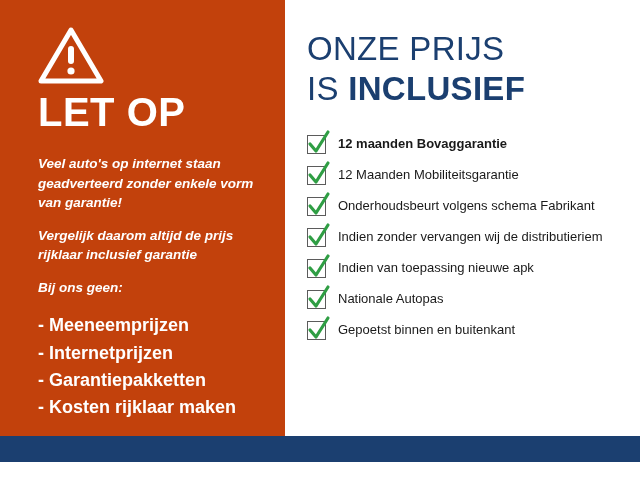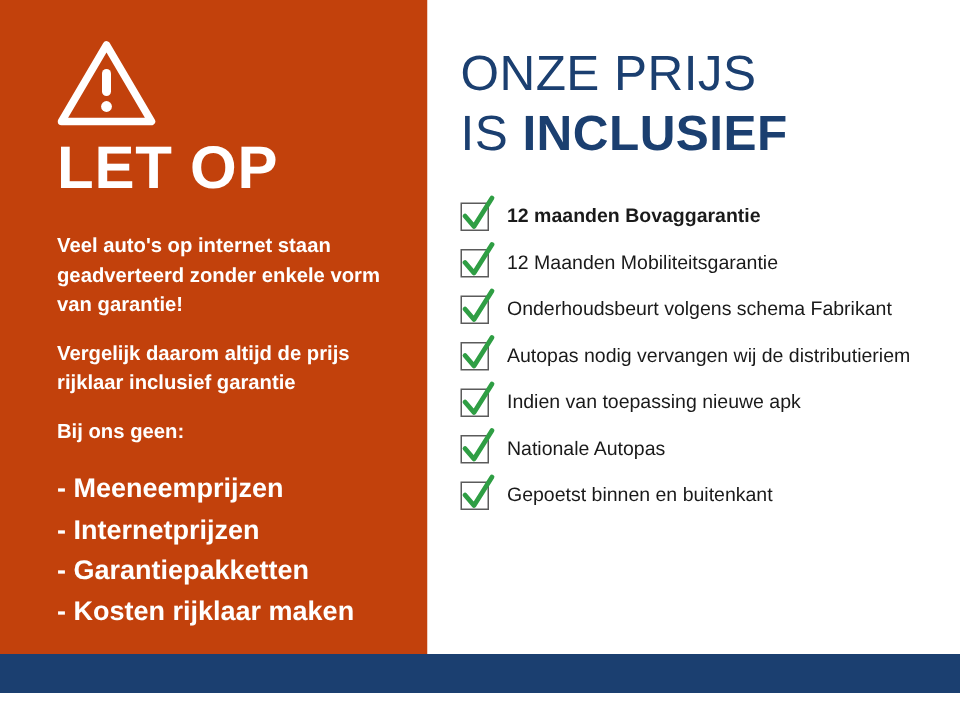--- a/index.html
+++ b/index.html
@@ -46,20 +46,21 @@
     color: #ffffff;
   }
   .left-body {
     font-size: 13.5px;
     font-weight: bold;
     line-height: 1.45;
     color: #ffffff;
   }
   .left-body p {
     margin: 0 4px 15px 0;
+    font-style: italic;
   }
   .left-body p.tight {
     margin-bottom: 13px;
   }
   .left-list {
     margin: 0;
     padding: 0;
     list-style: none;
   }
   .left-list li {
@@ -203,21 +204,21 @@
             </svg>
         </span>
         <span class="check-label">Onderhoudsbeurt volgens schema Fabrikant</span>
       </li>
       <li class="check-item">
         <span class="check-box">
           <svg width="26" height="28" viewBox="0 0 26 28" xmlns="http://www.w3.org/2000/svg">
               <path d="M5 15 L11 22 L23 3" fill="none" stroke="#2f9e44" stroke-width="3.2" stroke-linecap="round" stroke-linejoin="round"></path>
             </svg>
         </span>
-        <span class="check-label">Autopas nodig vervangen wij de distributieriem</span>
+        <span class="check-label">Indien zonder vervangen wij de distributieriem</span>
       </li>
       <li class="check-item">
         <span class="check-box">
           <svg width="26" height="28" viewBox="0 0 26 28" xmlns="http://www.w3.org/2000/svg">
               <path d="M5 15 L11 22 L23 3" fill="none" stroke="#2f9e44" stroke-width="3.2" stroke-linecap="round" stroke-linejoin="round"></path>
             </svg>
         </span>
         <span class="check-label">Indien van toepassing nieuwe apk</span>
       </li>
       <li class="check-item">

